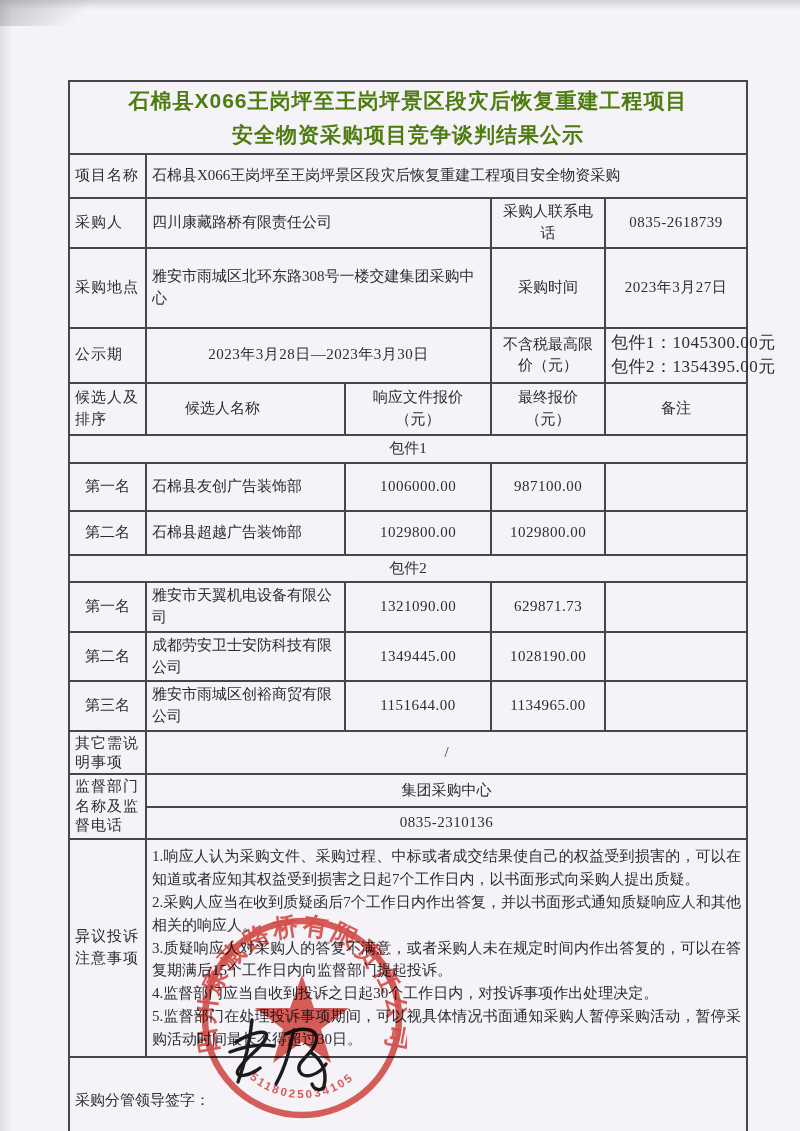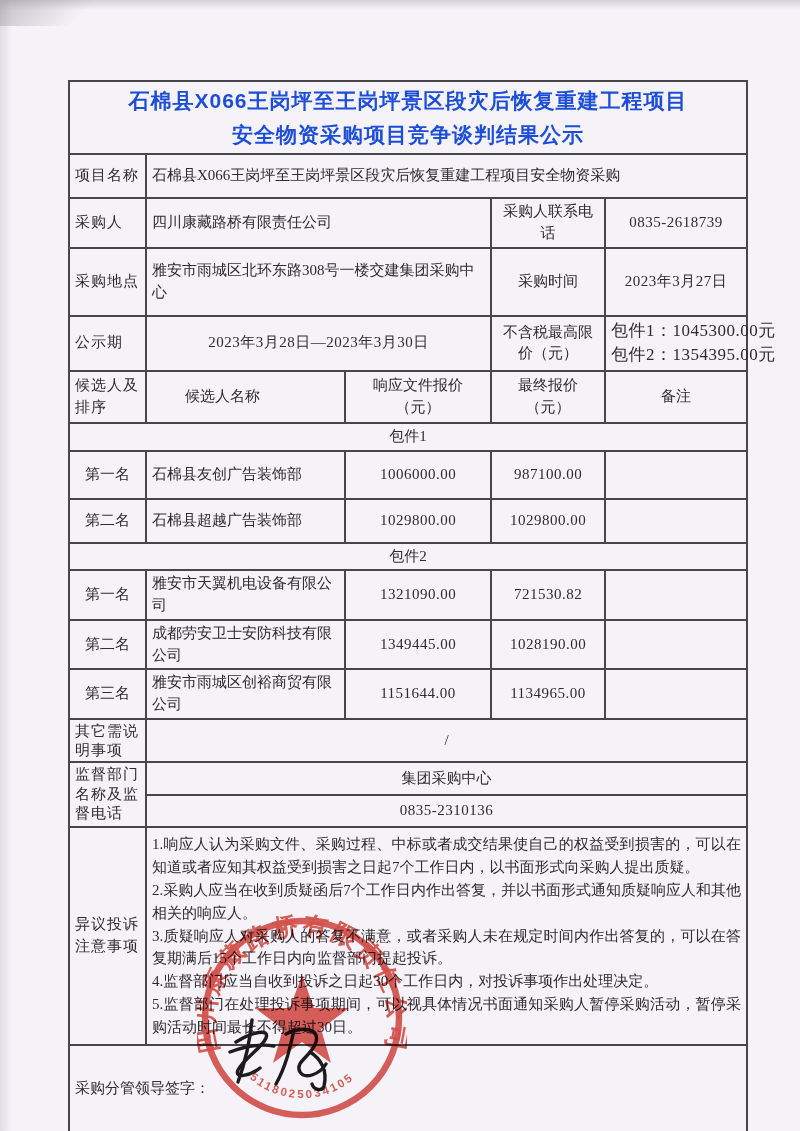--- a/index.html
+++ b/index.html
@@ -49,21 +49,21 @@
   .c-final  { width: 114px; }
   .c-remark { width: 142px; }
 
   .title-cell { text-align: center; padding: 10px 4px; }
   .title-line {
     font-family: "Liberation Sans", sans-serif;
     font-weight: bold;
     font-size: 21px;
     letter-spacing: 1px;
     line-height: 1.6;
-    color: #1d4ed8;
+    color: #4d7c0f;
   }
   .lbl { letter-spacing: 1px; }
   .ctr { text-align: center; }
   .banner { text-align: center; padding: 1px 4px; }
   .num { font-family: "Liberation Serif", serif; letter-spacing: .5px; }
   .maxprice div { line-height: 1.45; white-space: nowrap; font-size: 17px; }
   .notice p { line-height: 1.52; margin: 0; text-align: justify; }
   .sign-cell { height: 88px; padding-left: 6px; }
 
   .seal-wrap {
@@ -108,21 +108,21 @@
     <td colspan="4">石棉县X066王岗坪至王岗坪景区段灾后恢复重建工程项目安全物资采购</td>
   </tr>
 
   <tr style="height:42px;">
     <td class="lbl">采购人</td>
     <td colspan="2">四川康藏路桥有限责任公司</td>
     <td class="ctr">采购人联系电话</td>
     <td class="ctr num">0835-2618739</td>
   </tr>
 
-  <tr style="height:68px;">
+  <tr style="height:80px;">
     <td class="lbl">采购地点</td>
     <td colspan="2">雅安市雨城区北环东路308号一楼交建集团采购中心</td>
     <td class="ctr">采购时间</td>
     <td class="ctr num">2023年3月27日</td>
   </tr>
 
   <tr style="height:44px;">
     <td class="lbl">公示期</td>
     <td colspan="2" class="ctr num">2023年3月28日—2023年3月30日</td>
     <td class="ctr">不含税最高限价（元）</td>
@@ -160,21 +160,21 @@
   </tr>
 
   <tr style="height:25px;">
     <td colspan="5" class="banner">包件2</td>
   </tr>
 
   <tr style="height:40px;">
     <td class="ctr">第一名</td>
     <td>雅安市天翼机电设备有限公司</td>
     <td class="ctr num">1321090.00</td>
-    <td class="ctr num">721530.82</td>
+    <td class="ctr num">629871.73</td>
     <td></td>
   </tr>
   <tr style="height:40px;">
     <td class="ctr">第二名</td>
     <td>成都劳安卫士安防科技有限公司</td>
     <td class="ctr num">1349445.00</td>
     <td class="ctr num">1028190.00</td>
     <td></td>
   </tr>
   <tr style="height:36px;">

